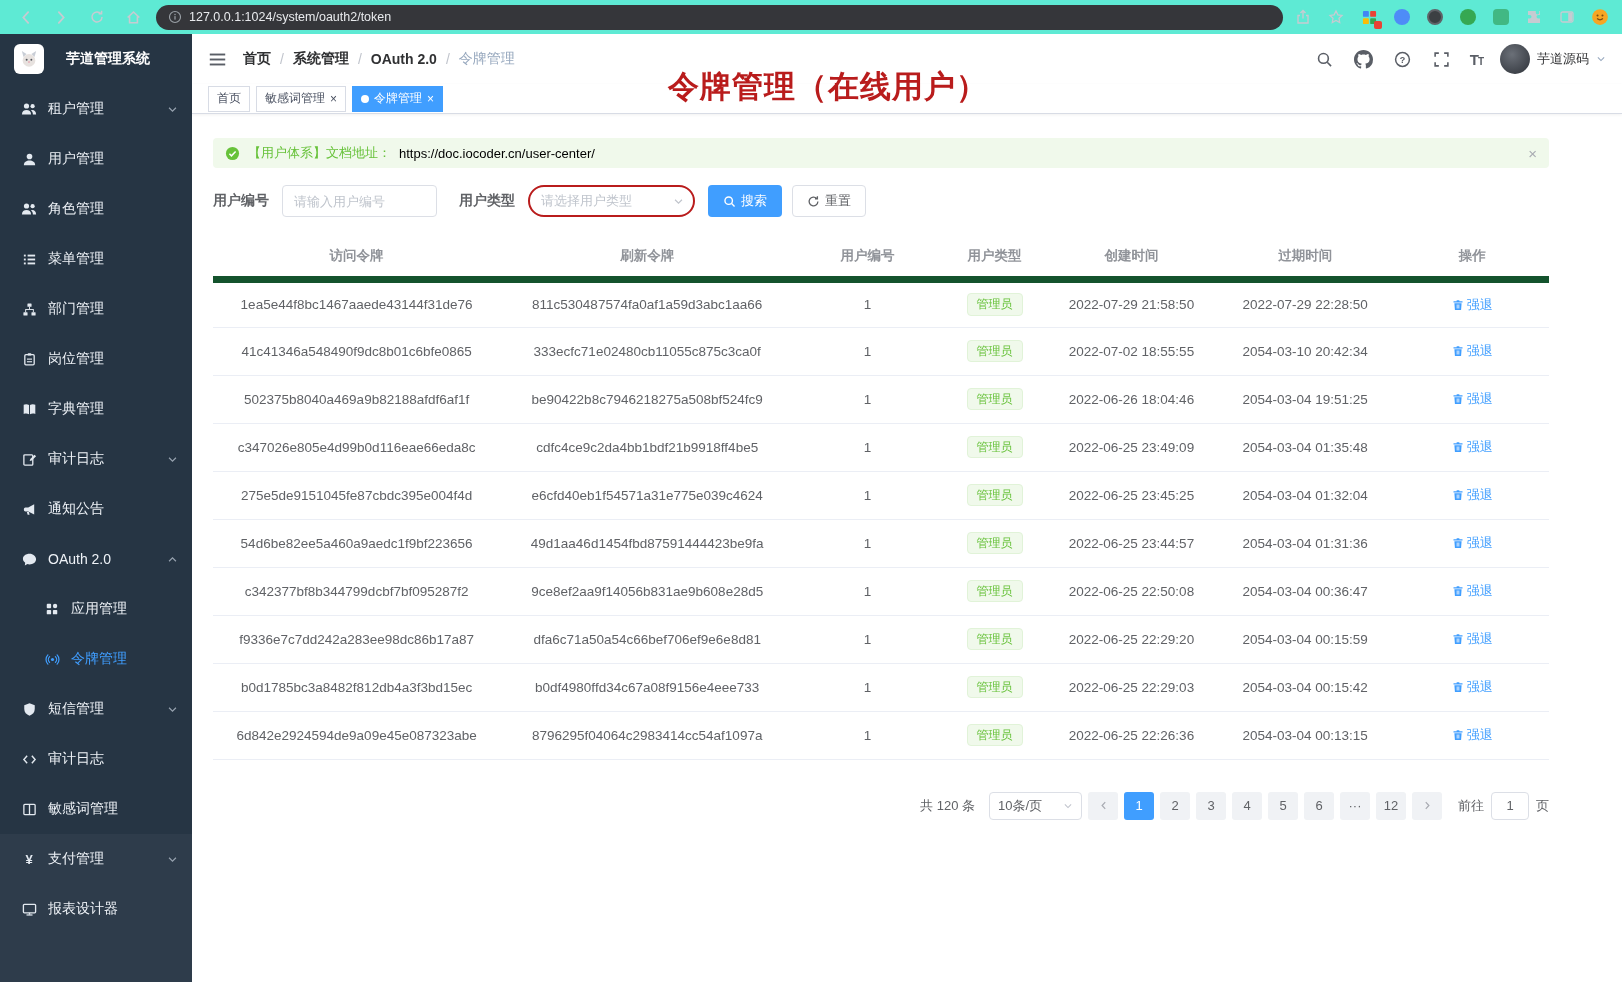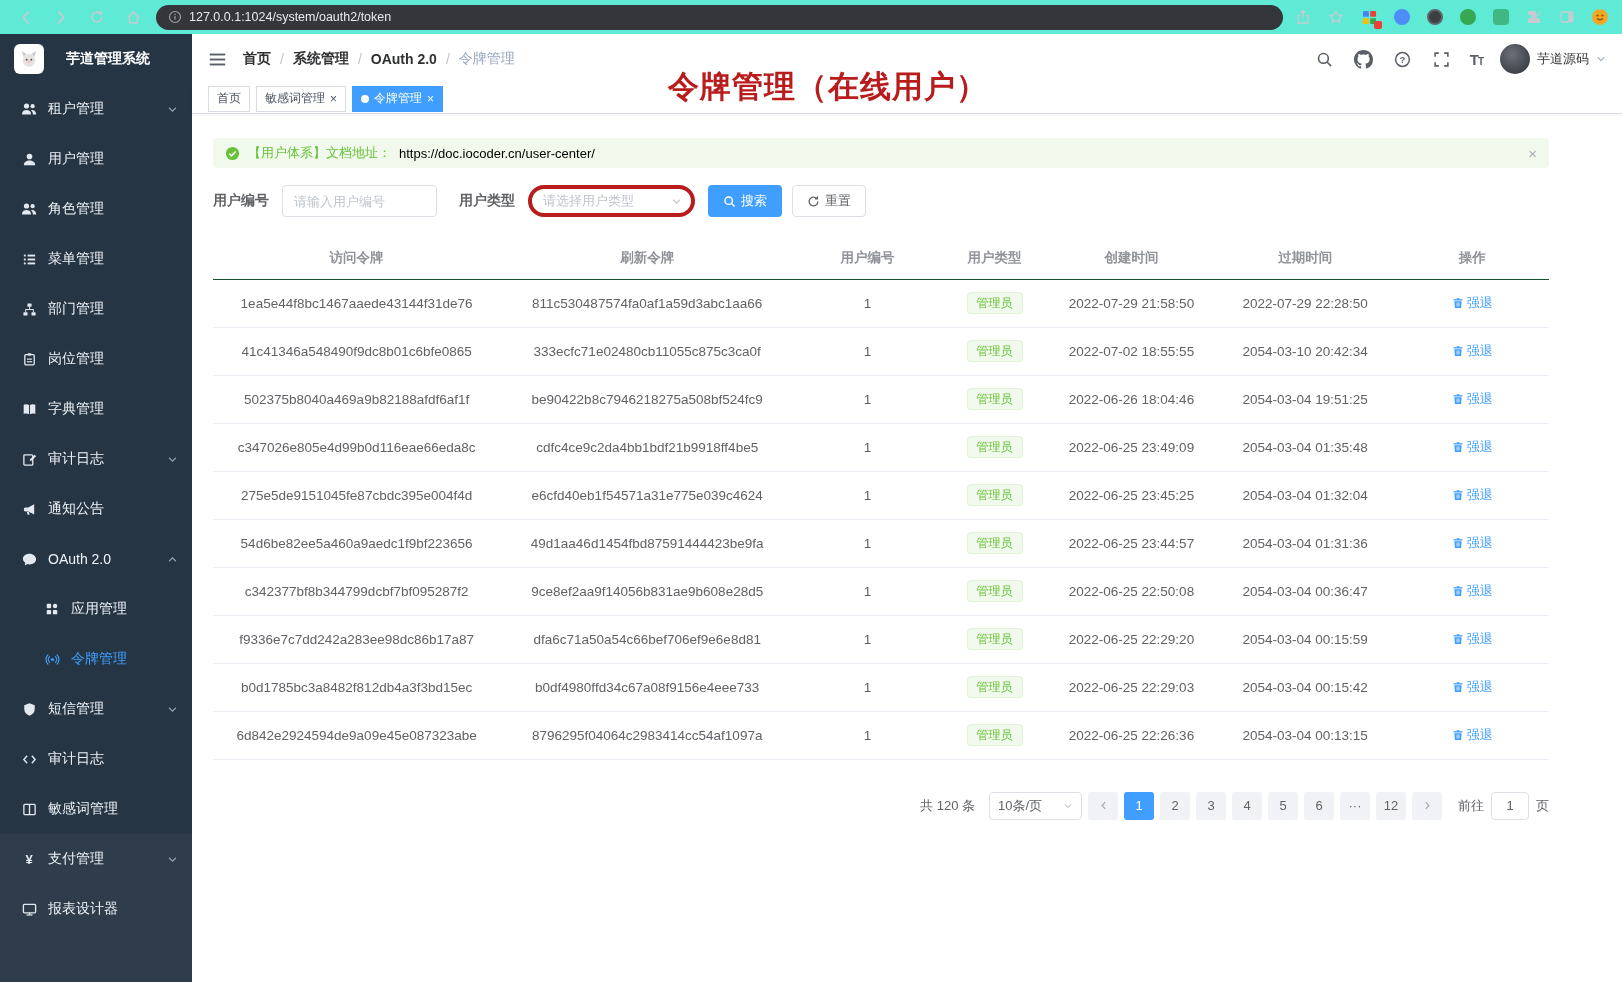--- a/index.html
+++ b/index.html
@@ -62,28 +62,28 @@
   .content { flex:1; padding:24px 73px 0 21px; min-width:0; }
   .alert { height:30px; background:#f0f9eb; border-radius:4px; display:flex; align-items:center; gap:8px; padding:0 12px; font-size:13px; color:#67c23a; }
   .alert a { color:#000000; text-decoration:none; }
   .alert-close { margin-left:auto; color:#a8abb2; cursor:pointer; font-size:15px; }
 
   .filter-row { display:flex; align-items:center; margin:17px 0 0; }
   .flabel { font-weight:bold; color:#606266; font-size:14px; margin-right:13px; }
   .flabel.second { margin-left:22px; }
   .finput { width:155px; height:32px; border:1px solid #dcdfe6; border-radius:4px; padding:0 11px; font-size:13px; color:#606266; outline:none; font-family:inherit; }
   .finput::placeholder { color:#bfc4cc; }
-  .fselect { width:167px; height:32px; border:4px solid #b91c1c; border-radius:16px; padding:0 9px 0 11px; font-size:13px; display:flex; align-items:center; justify-content:space-between; color:#bfc4cc; cursor:pointer; background:#fff; }
+  .fselect { width:167px; height:32px; border:2px solid #b91c1c; border-radius:16px; padding:0 9px 0 11px; font-size:13px; display:flex; align-items:center; justify-content:space-between; color:#bfc4cc; cursor:pointer; background:#fff; }
   .fselect .caret { color:#c0c4cc; }
   .btn { height:32px; border-radius:4px; display:inline-flex; align-items:center; gap:5px; padding:0 14px; font-size:13px; cursor:pointer; border:1px solid transparent; }
   .btn-primary { background:#409eff; color:#fff; margin-left:13px; }
   .btn-plain { background:#fff; border-color:#dcdfe6; color:#606266; margin-left:10px; }
 
   table.data { width:100%; border-collapse:collapse; margin-top:20px; table-layout:fixed; }
-  table.data th { height:42px; color:#909399; font-size:13.5px; font-weight:600; text-align:center; border-bottom:1px solid #14532d; padding:0 4px; }
+  table.data th { height:42px; color:#909399; font-size:13.5px; font-weight:600; text-align:center; border-bottom:7px solid #14532d; padding:0 4px; }
   table.data td { height:48px; color:#606266; font-size:13.5px; text-align:center; border-bottom:1px solid #ebeef5; padding:0 4px; white-space:nowrap; overflow:hidden; }
   .tag-success { display:inline-block; background:#f0f9eb; border:1px solid #e1f3d8; color:#67c23a; font-size:12px; padding:3px 9px; border-radius:4px; line-height:1.2; }
   .force { color:#409eff; display:inline-flex; align-items:center; gap:3px; cursor:pointer; font-size:13px; }
 
   .pagination { display:flex; align-items:center; justify-content:flex-end; margin-top:32px; font-size:13px; color:#606266; gap:6px; }
   .ptotal { margin-right:8px; font-size:13px; }
   .psize { width:93px; height:28px; border:1px solid #dcdfe6; border-radius:4px; display:flex; align-items:center; justify-content:space-between; padding:0 8px; cursor:pointer; background:#fff; }
   .psize .caret { color:#c0c4cc; }
   .pbtn { min-width:30px; height:28px; background:#f0f2f5; border-radius:3px; border:none; display:inline-flex; align-items:center; justify-content:center; font-size:13px; color:#606266; cursor:pointer; padding:0 5px; font-family:inherit; }
   .pbtn.active { background:#409eff; color:#fff; }

